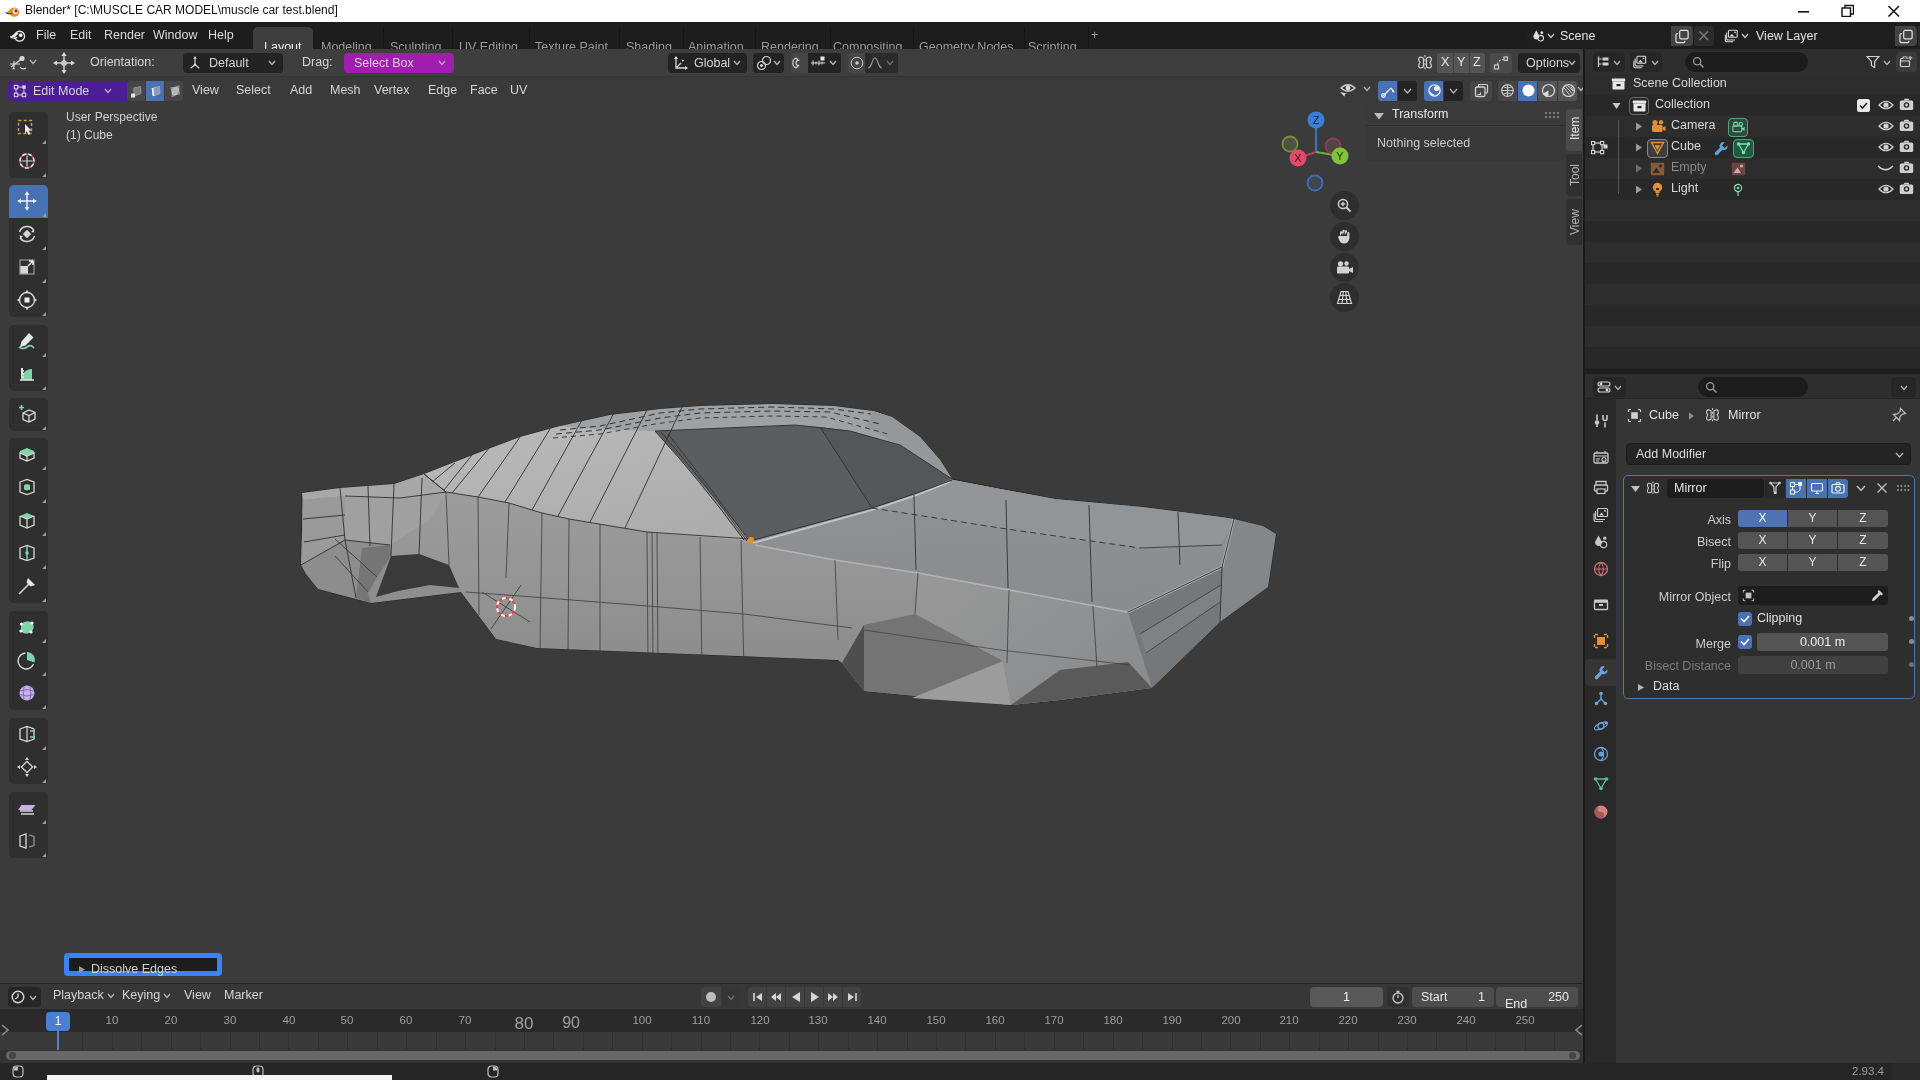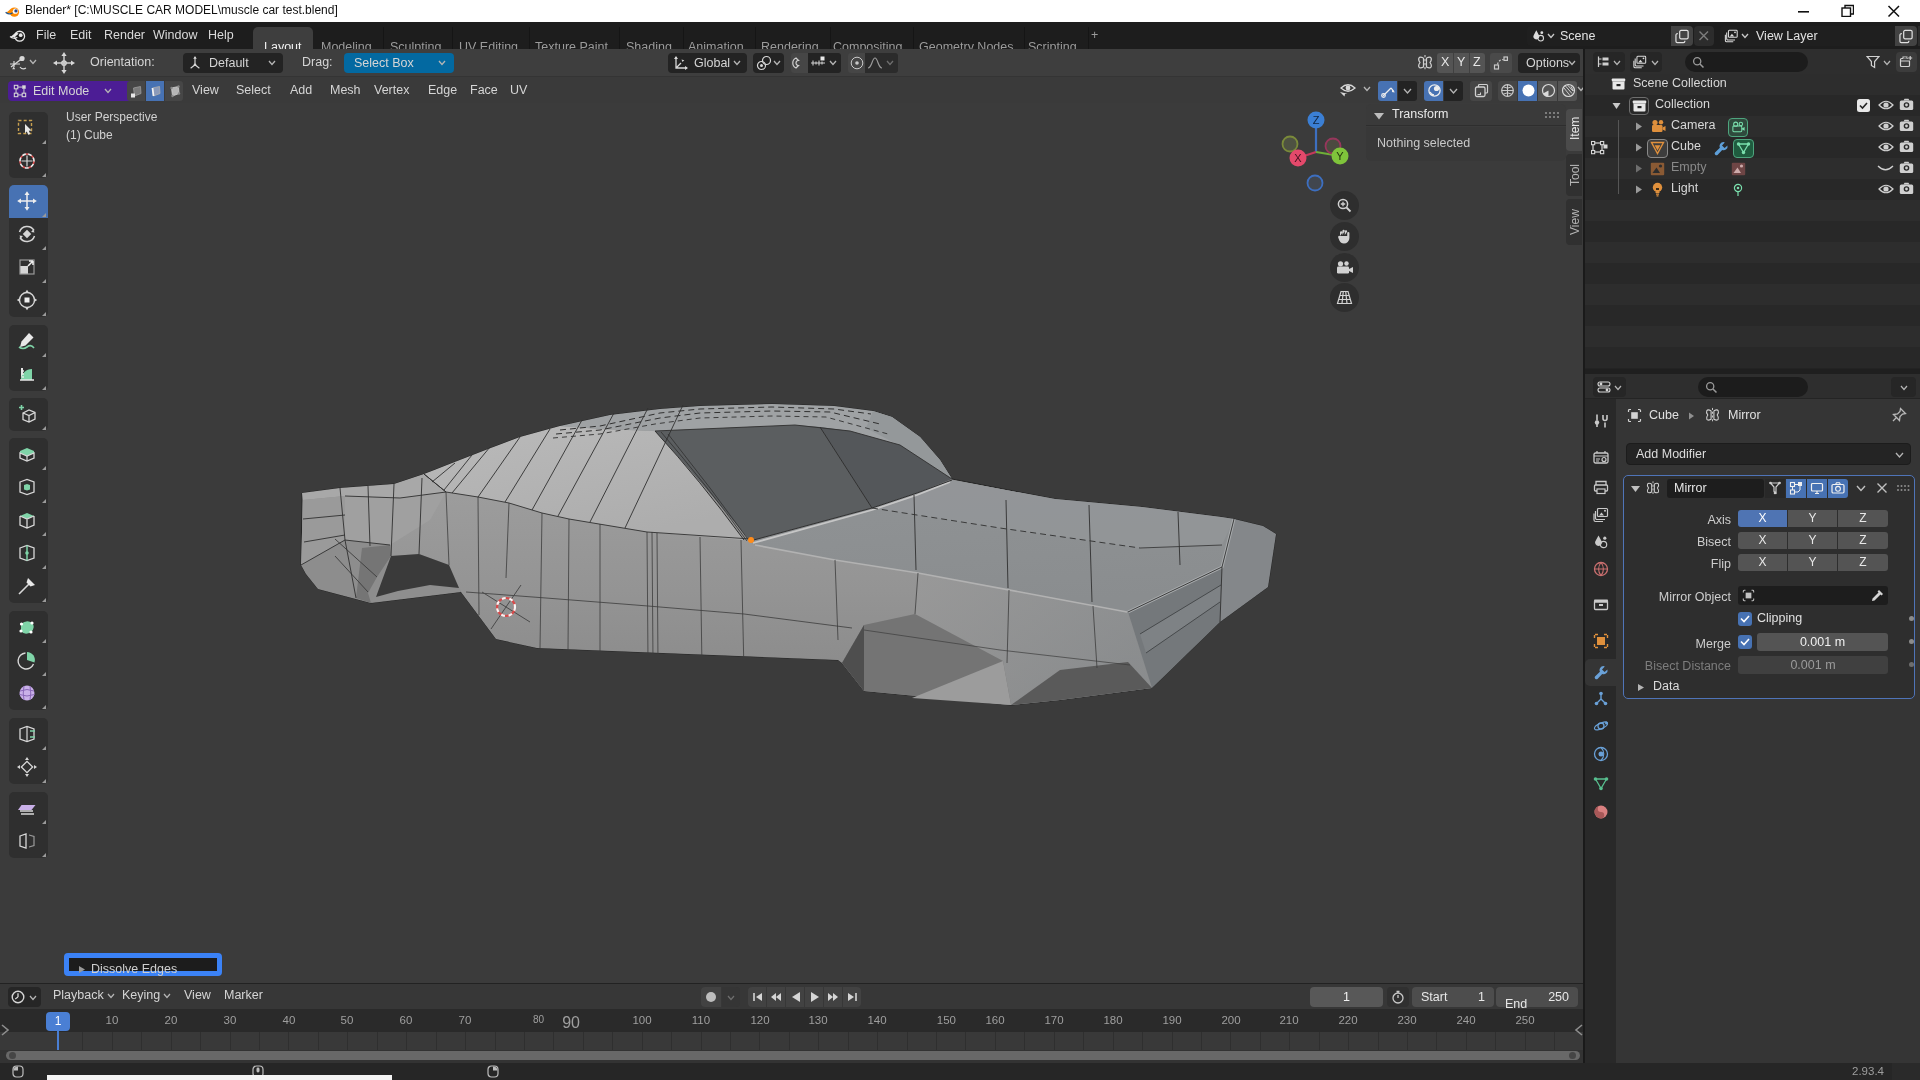--- a/index.html
+++ b/index.html
@@ -155,21 +155,21 @@
           <path d="M8 1 v9 M8 10 l-5 4 M8 10 l5 4" stroke="#d8d8d8" stroke-width="1.3" fill="none"></path>
           <path d="M8 0 l2 3 h-4 z" fill="#d8d8d8"></path>
           <circle cx="8" cy="10" r="1.5" fill="#d8d8d8"></circle>
         </svg>
       <div class="abs" style="left:26px;top:3px">Default</div>
       <svg class="abs" style="left:85px;top:7px" width="8" height="6">
           <path d="M1 1 L4 4.5 L7 1" stroke="#b5b5b5" stroke-width="1.3" fill="none"></path>
         </svg>
     </div>
     <div class="abs" style="left:302px;top:6px">Drag:</div>
-    <div class="abs ddark" style="left:344px;top:3.5px;width:110px;height:20px;background:#0369a1">
+    <div class="abs ddark" style="left:344px;top:3.5px;width:110px;height:20px;background:#a21caf">
       <div class="abs" style="left:10px;top:3px">Select Box</div>
       <svg class="abs" style="left:94px;top:7px" width="8" height="6">
           <path d="M1 1 L4 4.5 L7 1" stroke="#b5b5b5" stroke-width="1.3" fill="none"></path>
         </svg>
     </div>
 
     <div class="abs ddark" style="left:668px;top:3.5px;width:79px;height:20px;background:#232323">
       <svg class="abs" style="left:5px;top:2.5px" width="16" height="16" viewBox="0 0 16 16">
           <path d="M3 2 V13 H14 M3 13 L8 8" fill="none" stroke="#d8d8d8" stroke-width="1.3"></path>
           <path d="M3 1 l-2 3 h4 z" fill="#d8d8d8"></path>
@@ -830,28 +830,28 @@
     </div>
 
     <div class="abs" style="left:0;top:26px;width:1585px;height:23px;background:#2a2a2a" id="ruler">
       <div class="abs" style="left:92px;top:5px;width:40px;text-align:center;font-size:11.5px;color:#9f9f9f">10</div>
       <div class="abs" style="left:151px;top:5px;width:40px;text-align:center;font-size:11.5px;color:#9f9f9f">20</div>
       <div class="abs" style="left:210px;top:5px;width:40px;text-align:center;font-size:11.5px;color:#9f9f9f">30</div>
       <div class="abs" style="left:269px;top:5px;width:40px;text-align:center;font-size:11.5px;color:#9f9f9f">40</div>
       <div class="abs" style="left:327px;top:5px;width:40px;text-align:center;font-size:11.5px;color:#9f9f9f">50</div>
       <div class="abs" style="left:386px;top:5px;width:40px;text-align:center;font-size:11.5px;color:#9f9f9f">60</div>
       <div class="abs" style="left:445px;top:5px;width:40px;text-align:center;font-size:11.5px;color:#9f9f9f">70</div>
-      <div class="abs" style="left:504px;top:5px;width:40px;text-align:right;font-size:10px;color:#9f9f9f">80</div>
+      <div class="abs" style="left:504px;top:5px;width:40px;text-align:center;font-size:17px;color:#9f9f9f">80</div>
       <div class="abs" style="left:540px;top:5px;width:40px;text-align:right;font-size:16px;color:#9f9f9f">90</div>
       <div class="abs" style="left:622px;top:5px;width:40px;text-align:center;font-size:11.5px;color:#9f9f9f">100</div>
       <div class="abs" style="left:681px;top:5px;width:40px;text-align:center;font-size:11.5px;color:#9f9f9f">110</div>
       <div class="abs" style="left:740px;top:5px;width:40px;text-align:center;font-size:11.5px;color:#9f9f9f">120</div>
       <div class="abs" style="left:798px;top:5px;width:40px;text-align:center;font-size:11.5px;color:#9f9f9f">130</div>
       <div class="abs" style="left:857px;top:5px;width:40px;text-align:center;font-size:11.5px;color:#9f9f9f">140</div>
-      <div class="abs" style="left:916px;top:5px;width:40px;text-align:right;font-size:11.5px;color:#9f9f9f">150</div>
+      <div class="abs" style="left:916px;top:5px;width:40px;text-align:center;font-size:11.5px;color:#9f9f9f">150</div>
       <div class="abs" style="left:975px;top:5px;width:40px;text-align:center;font-size:11.5px;color:#9f9f9f">160</div>
       <div class="abs" style="left:1034px;top:5px;width:40px;text-align:center;font-size:11.5px;color:#9f9f9f">170</div>
       <div class="abs" style="left:1093px;top:5px;width:40px;text-align:center;font-size:11.5px;color:#9f9f9f">180</div>
       <div class="abs" style="left:1152px;top:5px;width:40px;text-align:center;font-size:11.5px;color:#9f9f9f">190</div>
       <div class="abs" style="left:1211px;top:5px;width:40px;text-align:center;font-size:11.5px;color:#9f9f9f">200</div>
       <div class="abs" style="left:1269px;top:5px;width:40px;text-align:center;font-size:11.5px;color:#9f9f9f">210</div>
       <div class="abs" style="left:1328px;top:5px;width:40px;text-align:center;font-size:11.5px;color:#9f9f9f">220</div>
       <div class="abs" style="left:1387px;top:5px;width:40px;text-align:center;font-size:11.5px;color:#9f9f9f">230</div>
       <div class="abs" style="left:1446px;top:5px;width:40px;text-align:center;font-size:11.5px;color:#9f9f9f">240</div>
       <div class="abs" style="left:1505px;top:5px;width:40px;text-align:center;font-size:11.5px;color:#9f9f9f">250</div>

